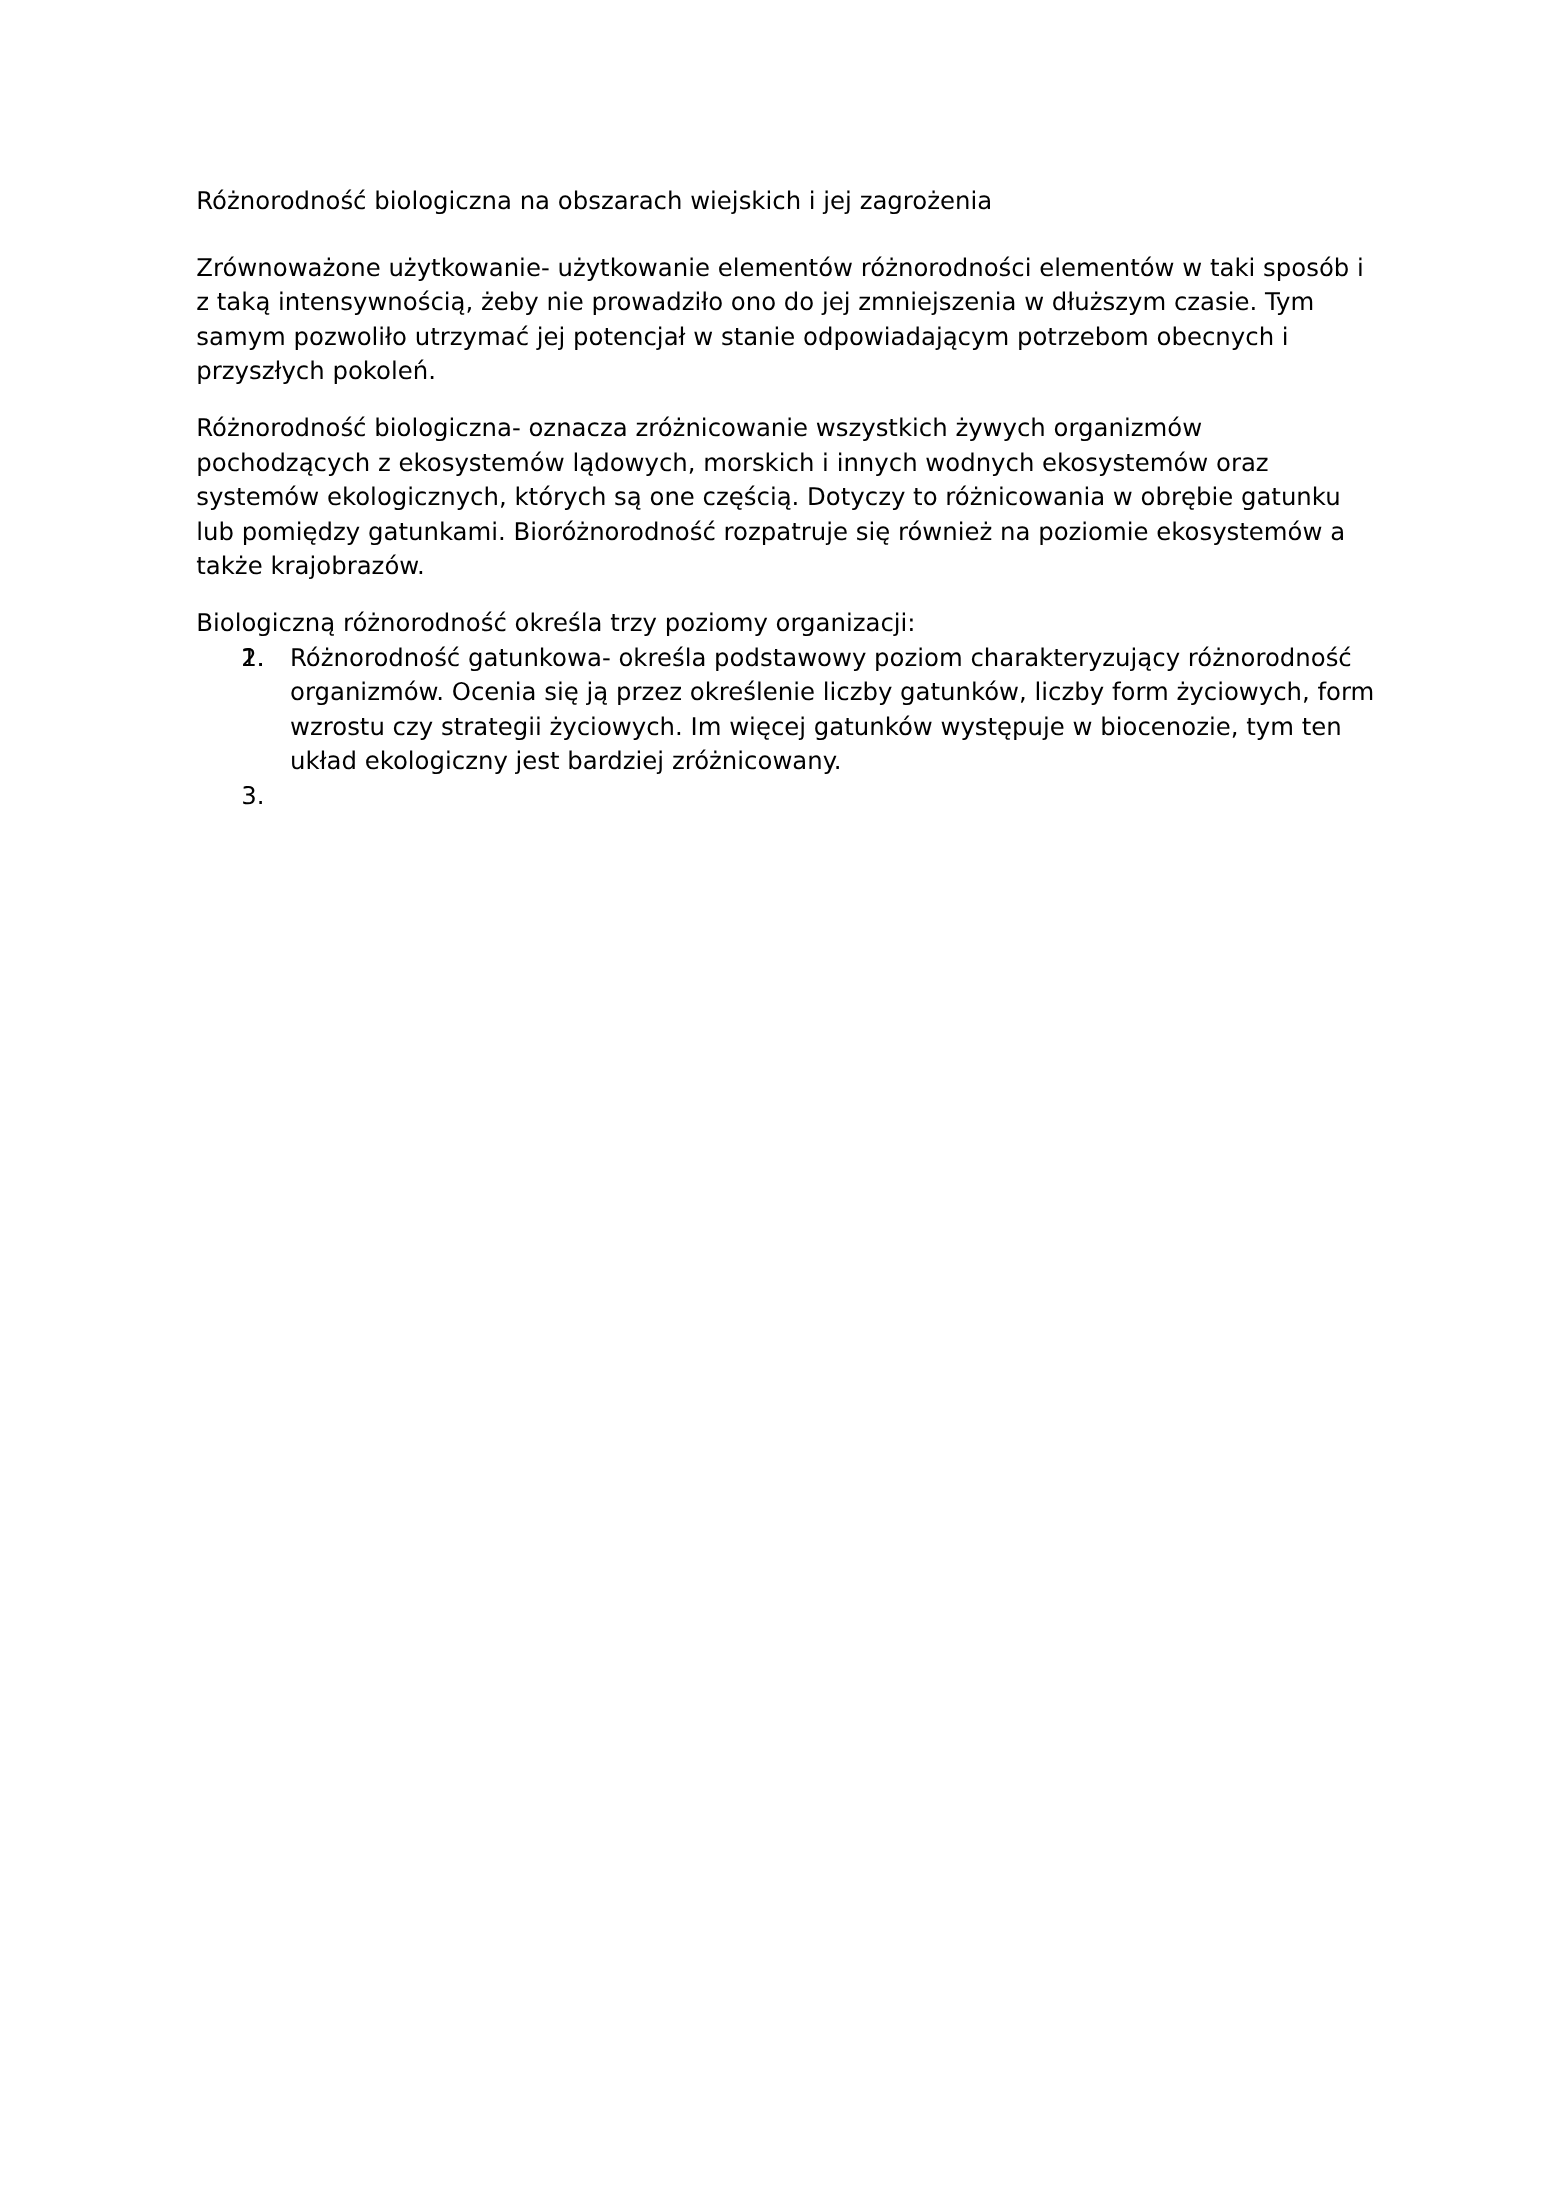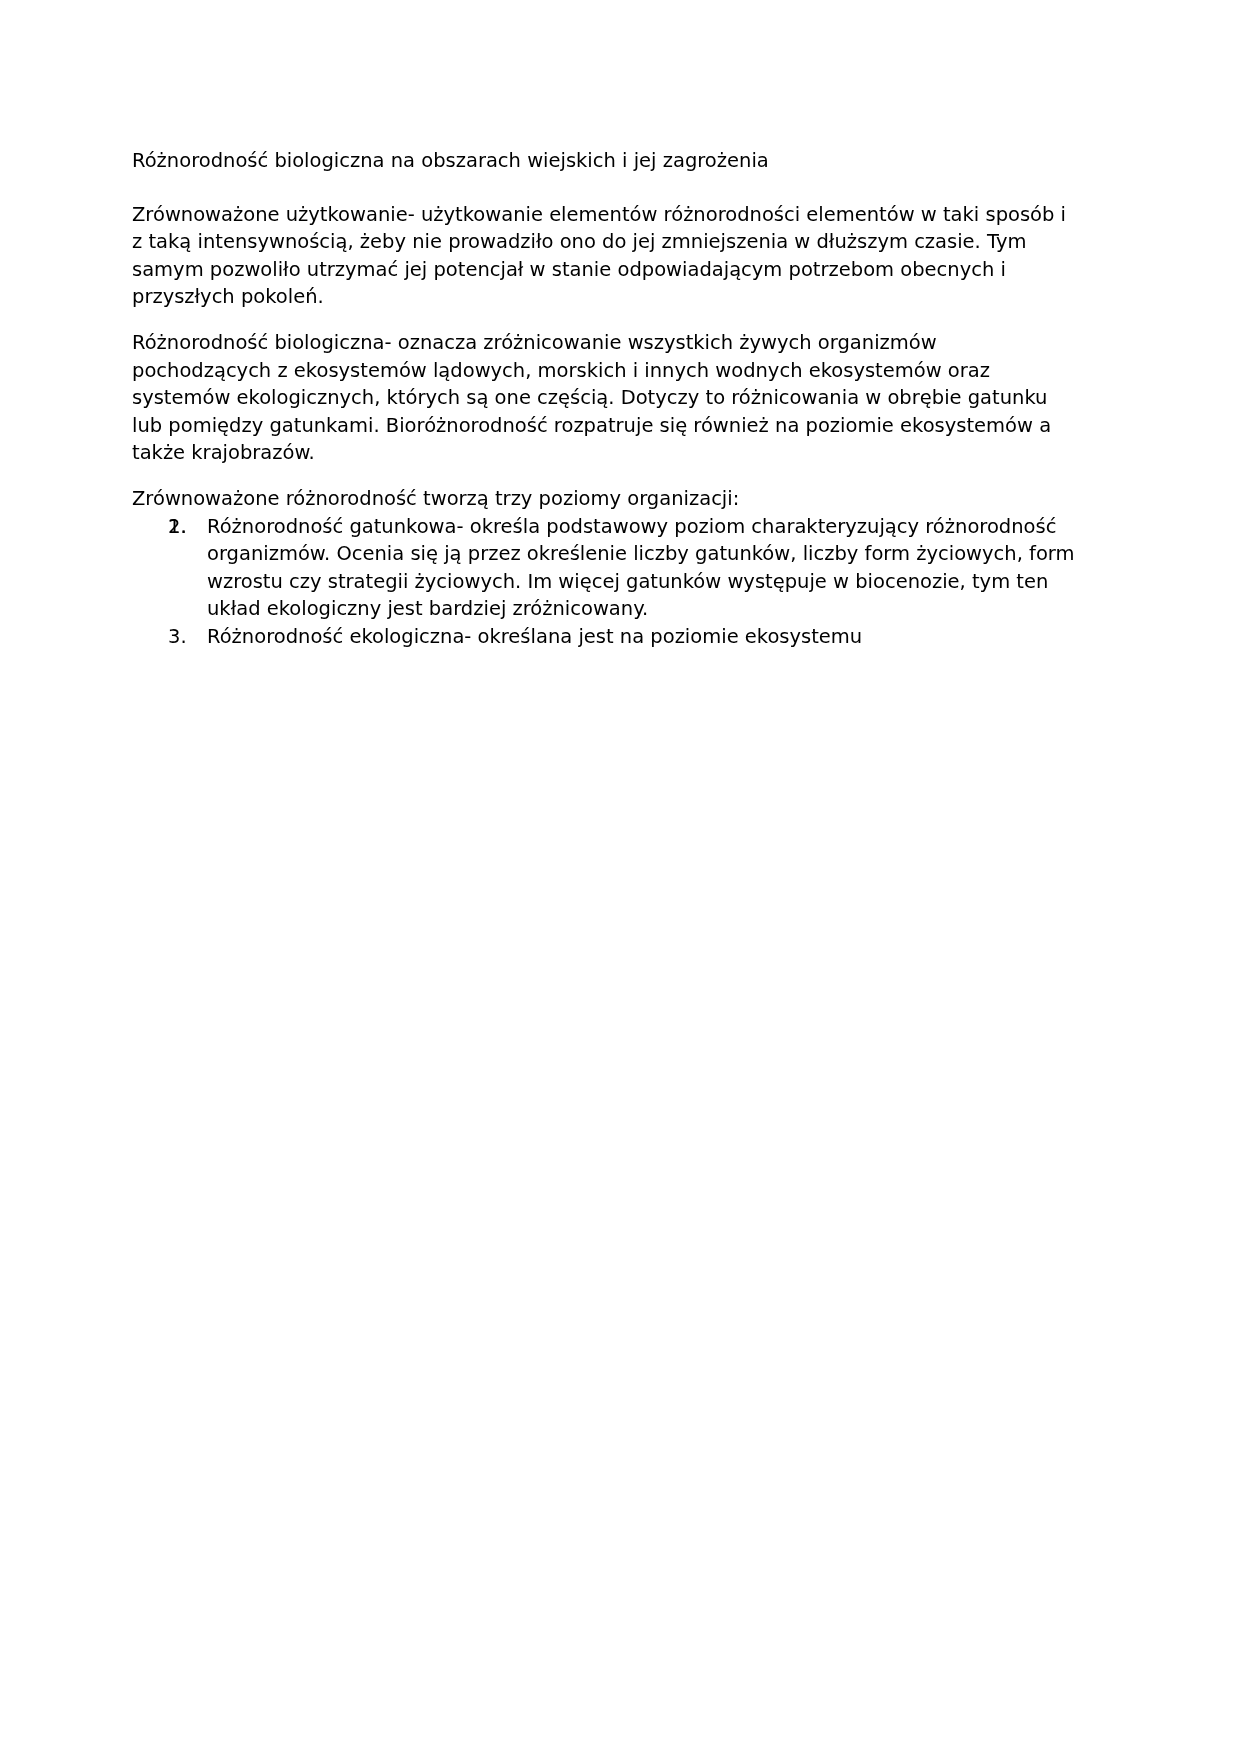--- a/index.html
+++ b/index.html
@@ -10,21 +10,21 @@
     body {
       width: 1240px;
       height: 1754px;
       position: relative;
       overflow: hidden;
       font-family: "DejaVu Sans", sans-serif;
       color: #000000;
     }
     .page {
       position: absolute;
-      left: 132px;
+      left: 157px;
       top: 147px;
       width: 950px;
       font-size: 19.5px;
       line-height: 27.6px;
       letter-spacing: 0px;
     }
     .p {
       margin: 0 0 18px 0;
     }
     .title {
@@ -52,27 +52,26 @@
   </style>
 </head>
 <body>
 
 <div class="page">
   <p class="title">Różnorodność biologiczna na obszarach wiejskich i jej zagrożenia</p>
 
   <p class="p">Zrównoważone użytkowanie- użytkowanie elementów różnorodności elementów w taki sposób i z taką intensywnością, żeby nie prowadziło ono do jej zmniejszenia w dłuższym czasie. Tym samym pozwoliło utrzymać jej potencjał w stanie odpowiadającym potrzebom obecnych i przyszłych pokoleń.</p>
   <p class="p">Różnorodność biologiczna- oznacza zróżnicowanie wszystkich żywych organizmów pochodzących z ekosystemów lądowych, morskich i innych wodnych ekosystemów oraz systemów ekologicznych, których są one częścią. Dotyczy to różnicowania w obrębie gatunku lub pomiędzy gatunkami. Bioróżnorodność rozpatruje się również na poziomie ekosystemów a także krajobrazów.</p>
 
-  <p class="list-intro">Zrównoważone różnorodność tworzą trzy poziomy organizacji:</p>
+  <p class="list-intro">Biologiczną różnorodność określa trzy poziomy organizacji:</p>
   <ol class="levels">
     <li>
       <span class="num">1.</span>
     </li>
     <li>
       <span class="num">2.</span>
       <span>Różnorodność gatunkowa- określa podstawowy poziom charakteryzujący różnorodność organizmów. Ocenia się ją przez określenie liczby gatunków, liczby form życiowych, form wzrostu czy strategii życiowych. Im więcej gatunków występuje w biocenozie, tym ten układ ekologiczny jest bardziej zróżnicowany.</span>
     </li>
     <li>
       <span class="num">3.</span>
-      <span>Różnorodność ekologiczna- określana jest na poziomie ekosystemu</span>
     </li>
   </ol>
 </div>
 
 </body></html>

